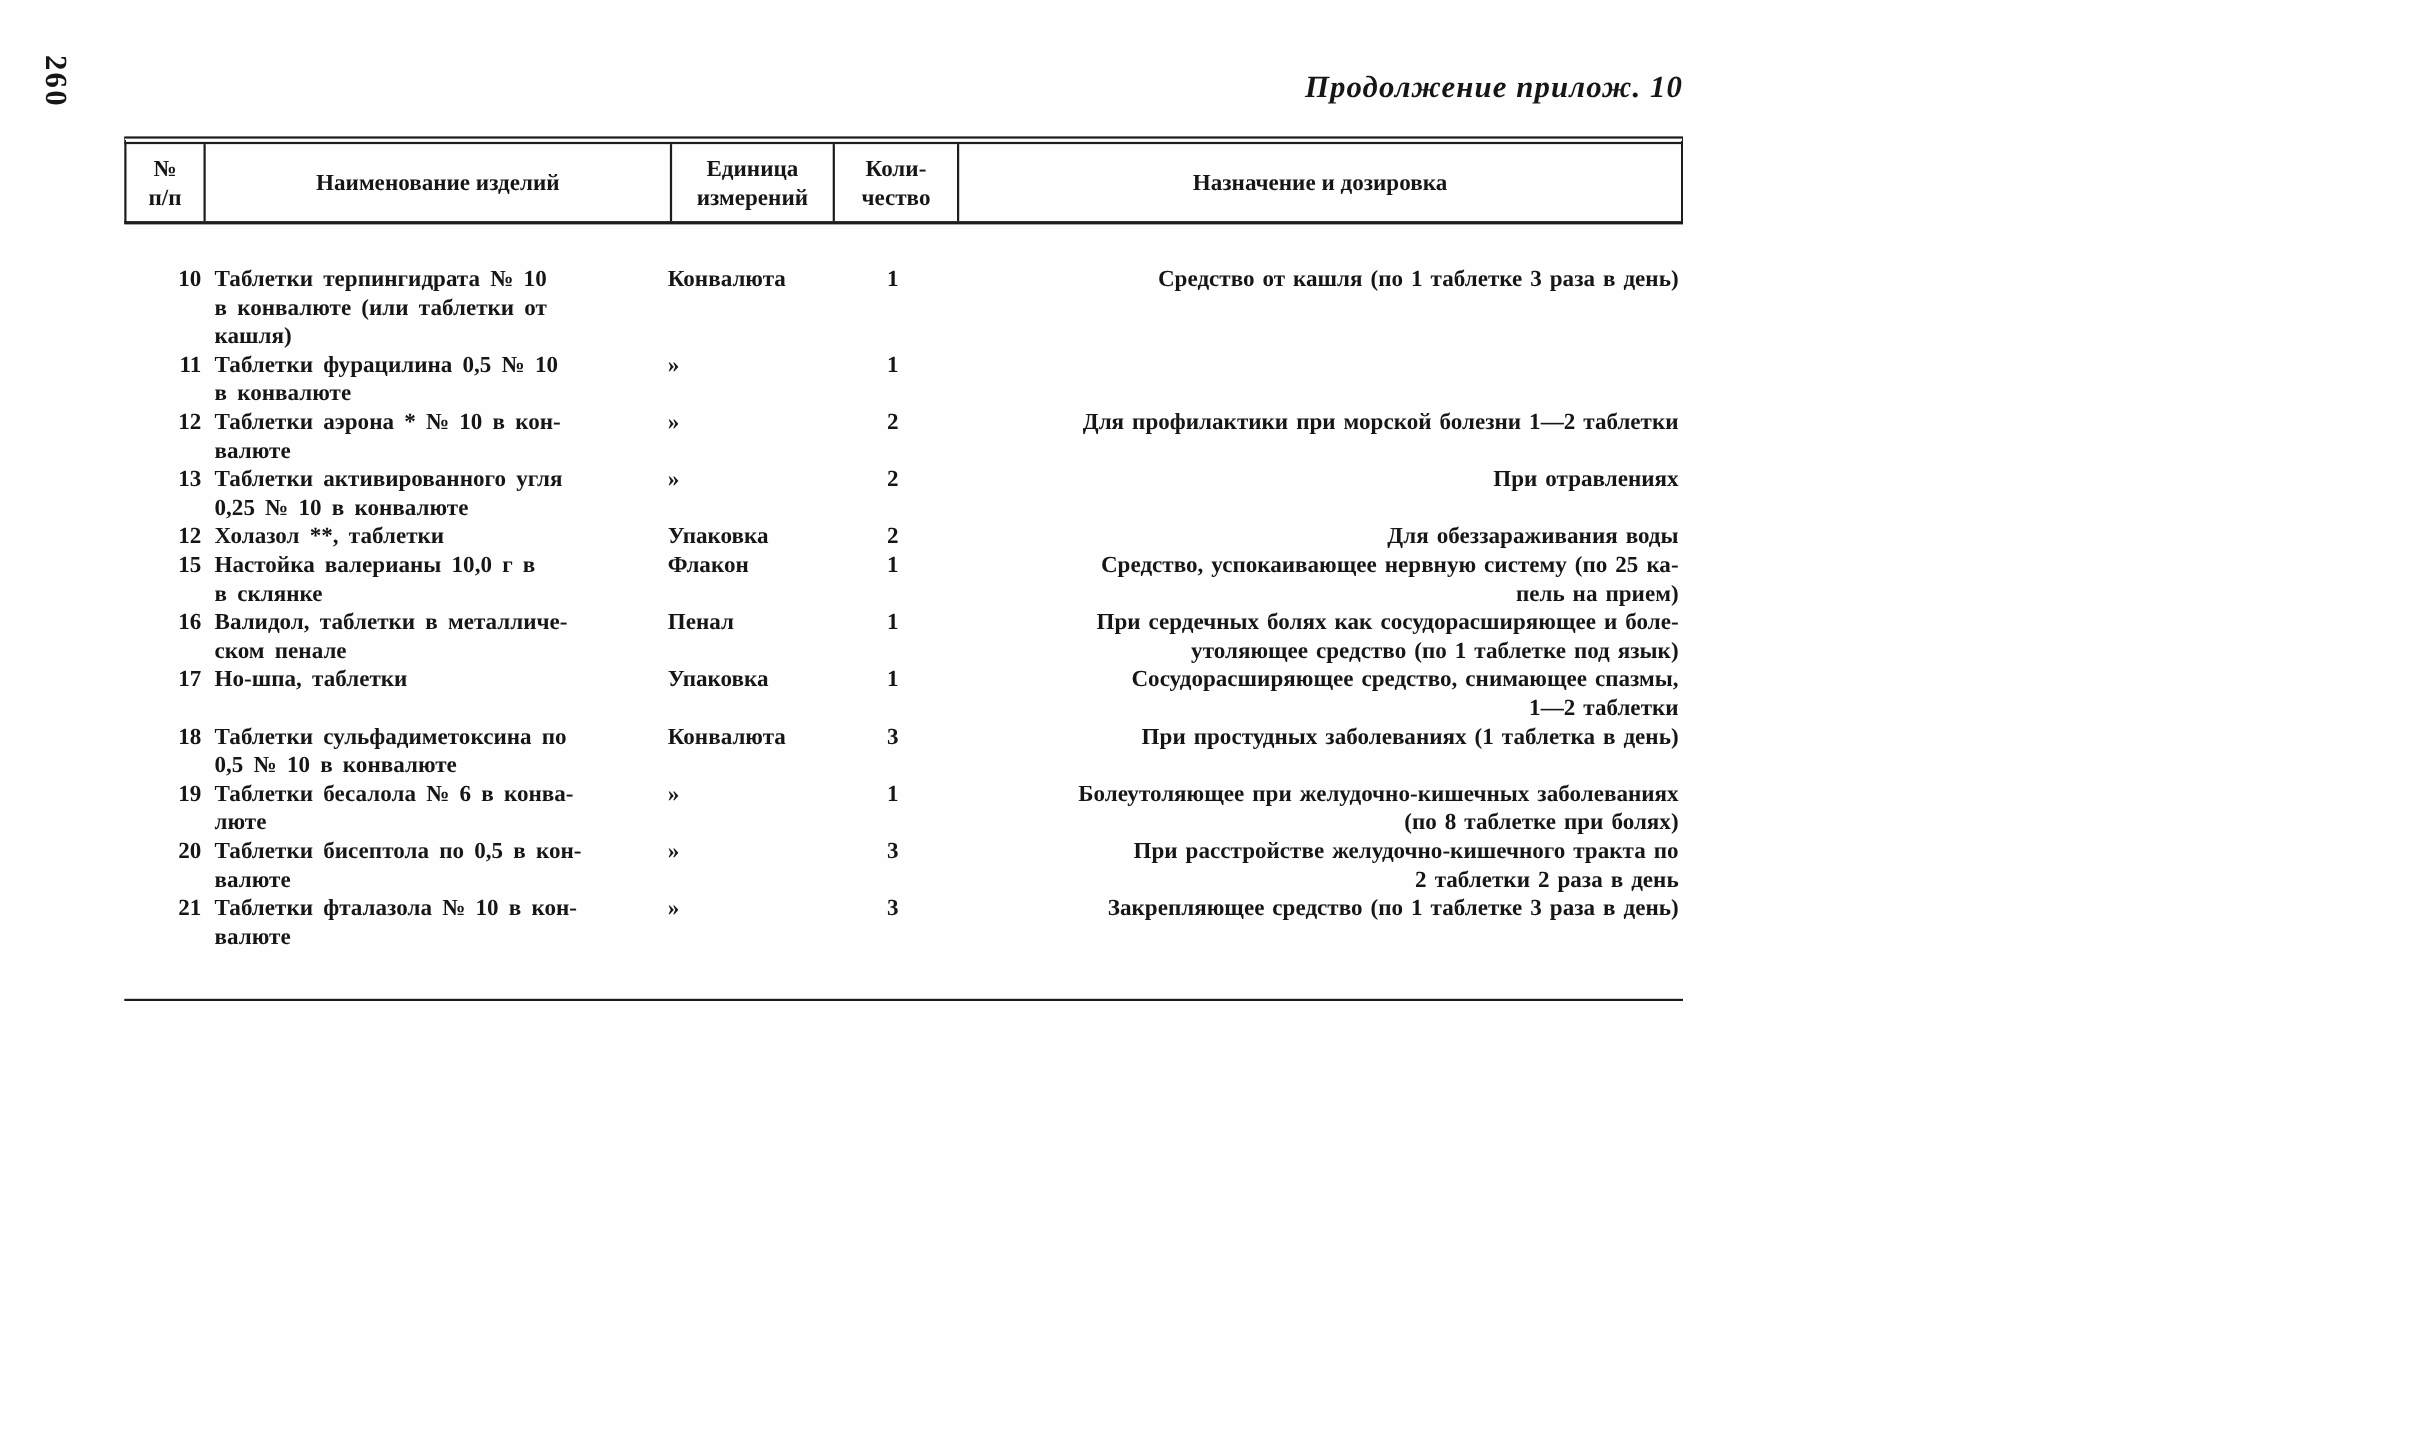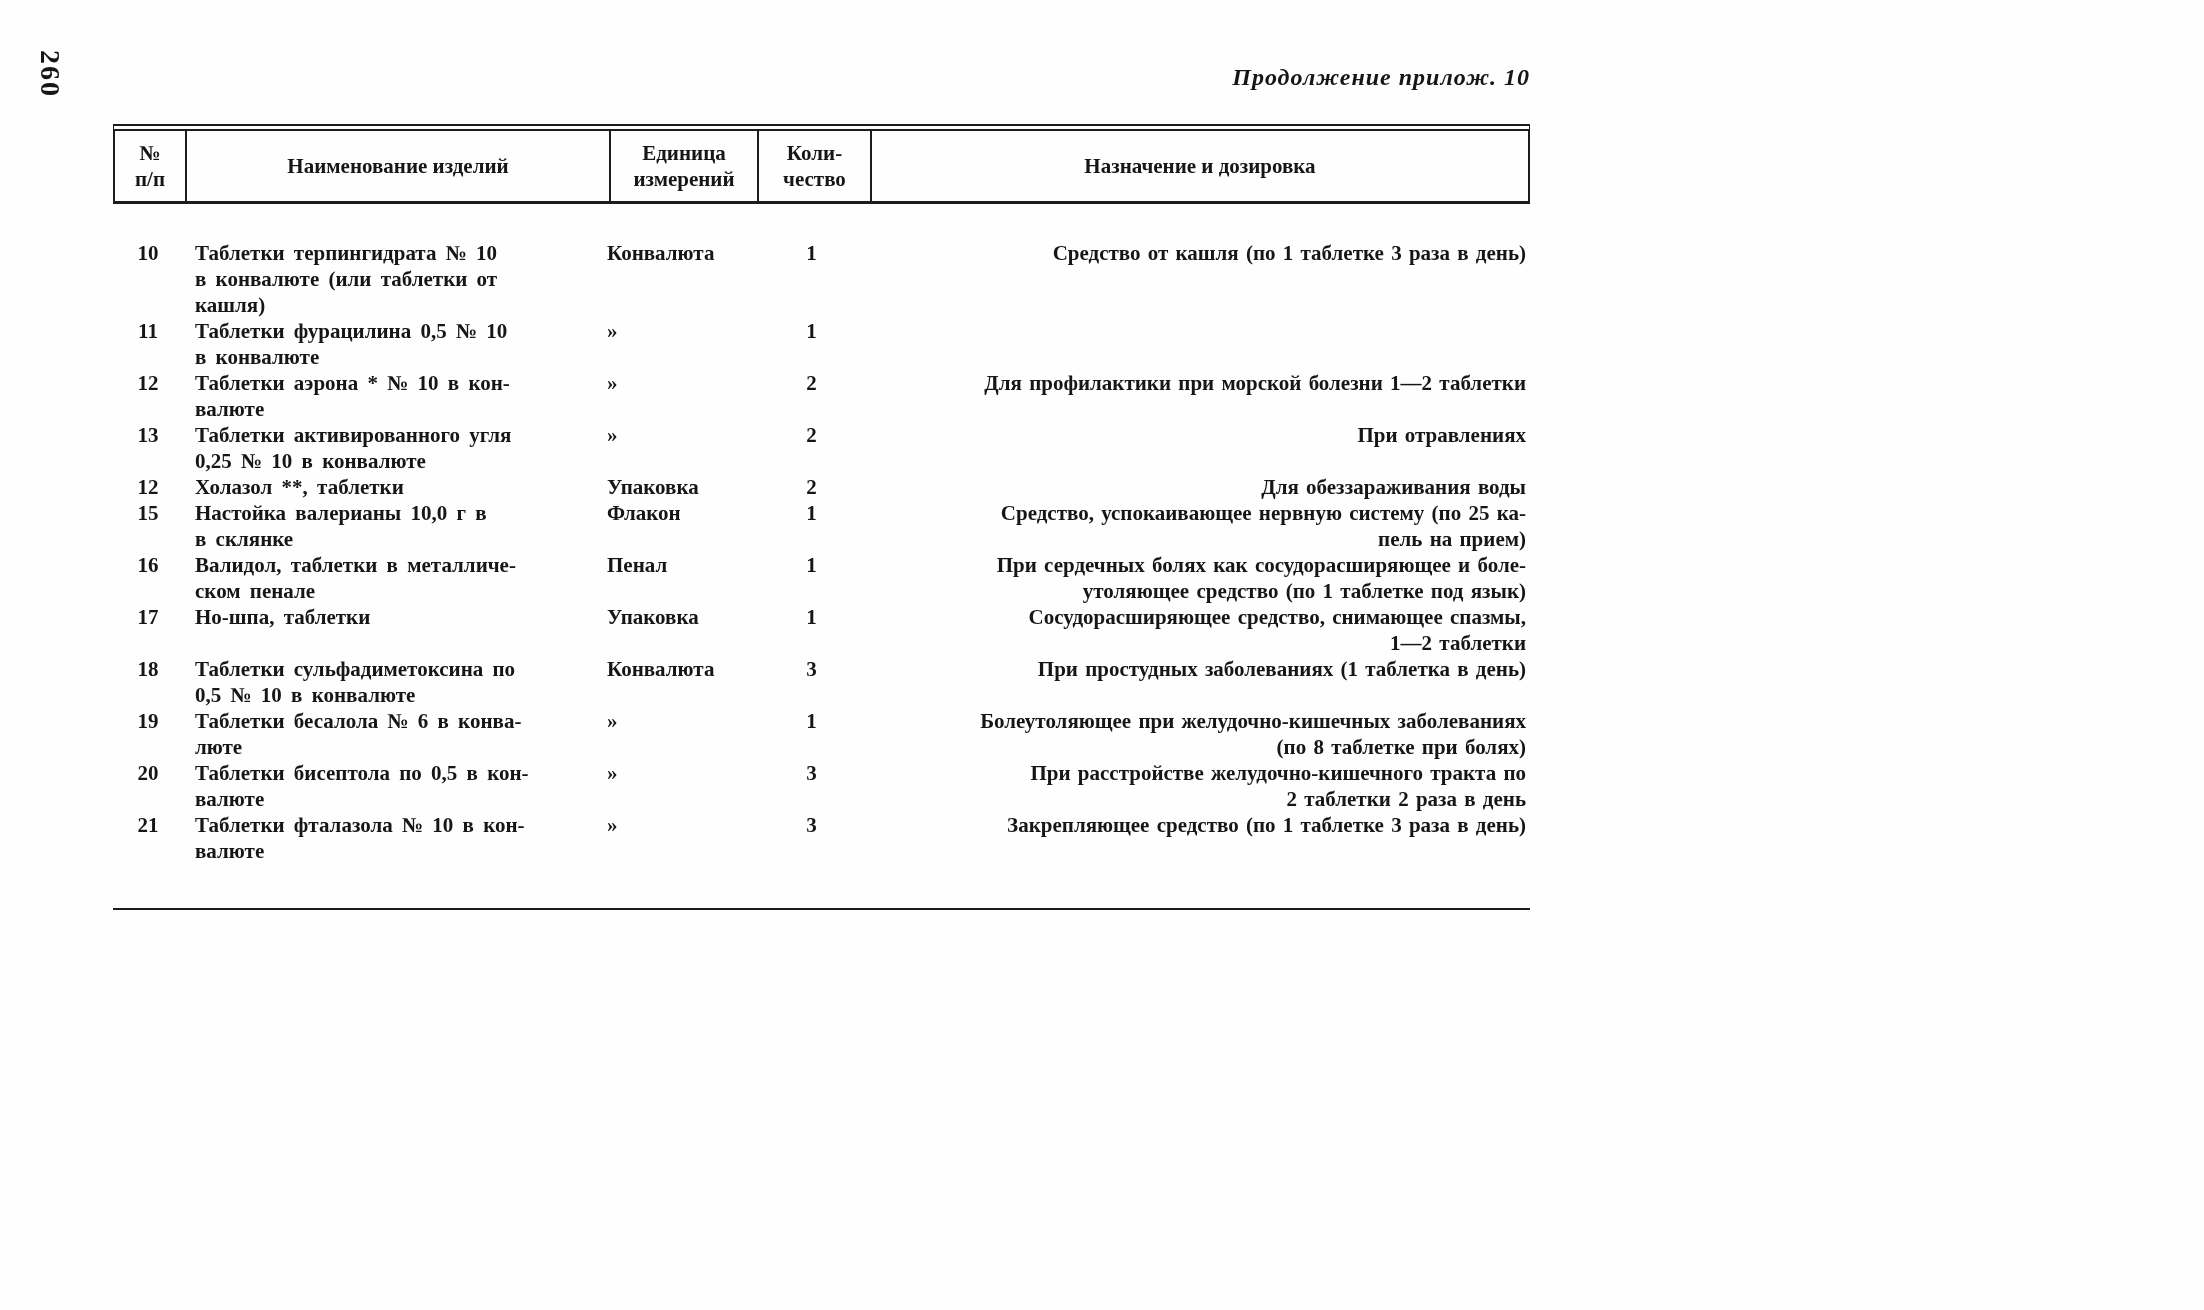--- a/index.html
+++ b/index.html
@@ -23,21 +23,21 @@
     transform: rotate(90deg);
     transform-origin: center;
   }
   .continuation {
     position: absolute;
     left: 113px;
     top: 64px;
     width: 1417px;
     text-align: right;
     font-style: italic;
-    font-size: 24px;
+    font-size: 28px;
     letter-spacing: 1px;
   }
   .sheet-table {
     position: absolute;
     left: 113px;
     top: 124px;
     width: 1417px;
   }
   .thead {
     border-top: 7px double #1c1c1c;
@@ -69,21 +69,21 @@
   .trow {
     display: grid;
     grid-template-columns: 70px 424px 148px 113px 1fr;
     align-items: start;
   }
   .c {
     font-size: 21px;
     line-height: 26px;
     white-space: pre-line;
   }
-  .num  { text-align: center; }
+  .num  { text-align: right; }
   .name { padding-left: 12px; padding-right: 8px; word-spacing: 4px; }
   .unit { text-align: left; }
   .qty  { text-align: center; }
   .dose { padding-left: 10px; padding-right: 4px; word-spacing: 2px; text-align: right; }
 </style>
 </head>
 <body>
 
 <div class="page">
 

